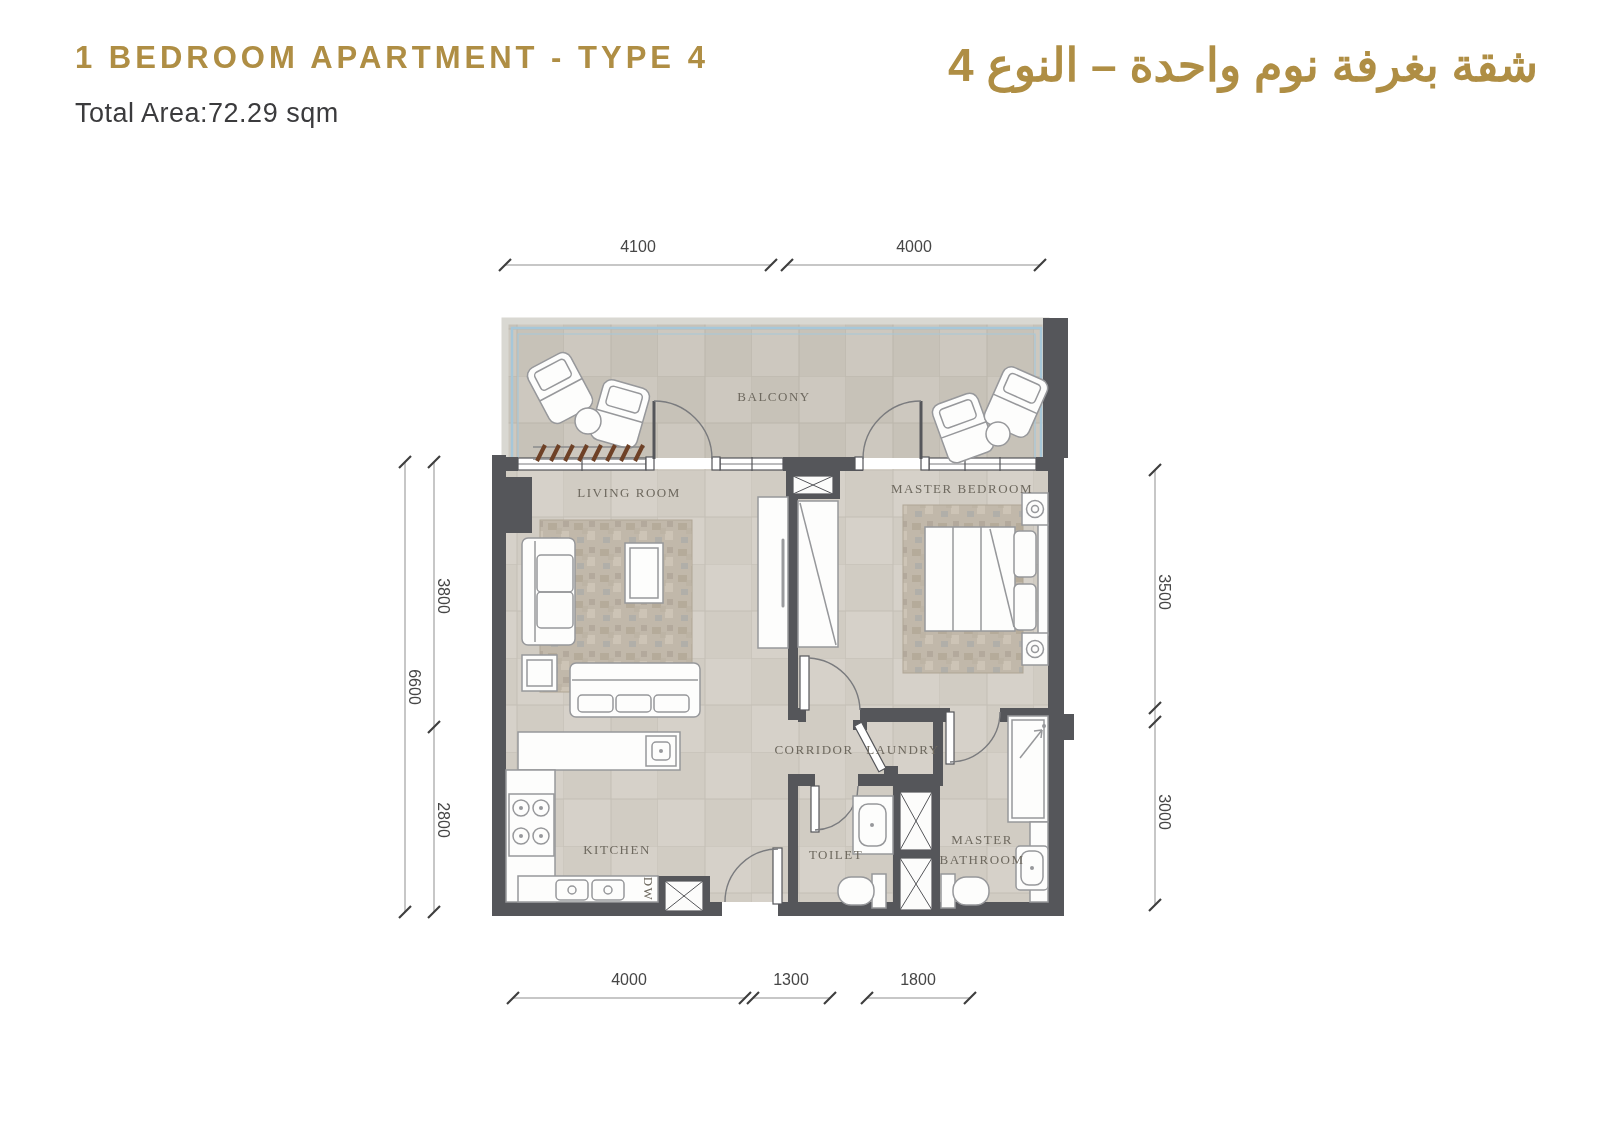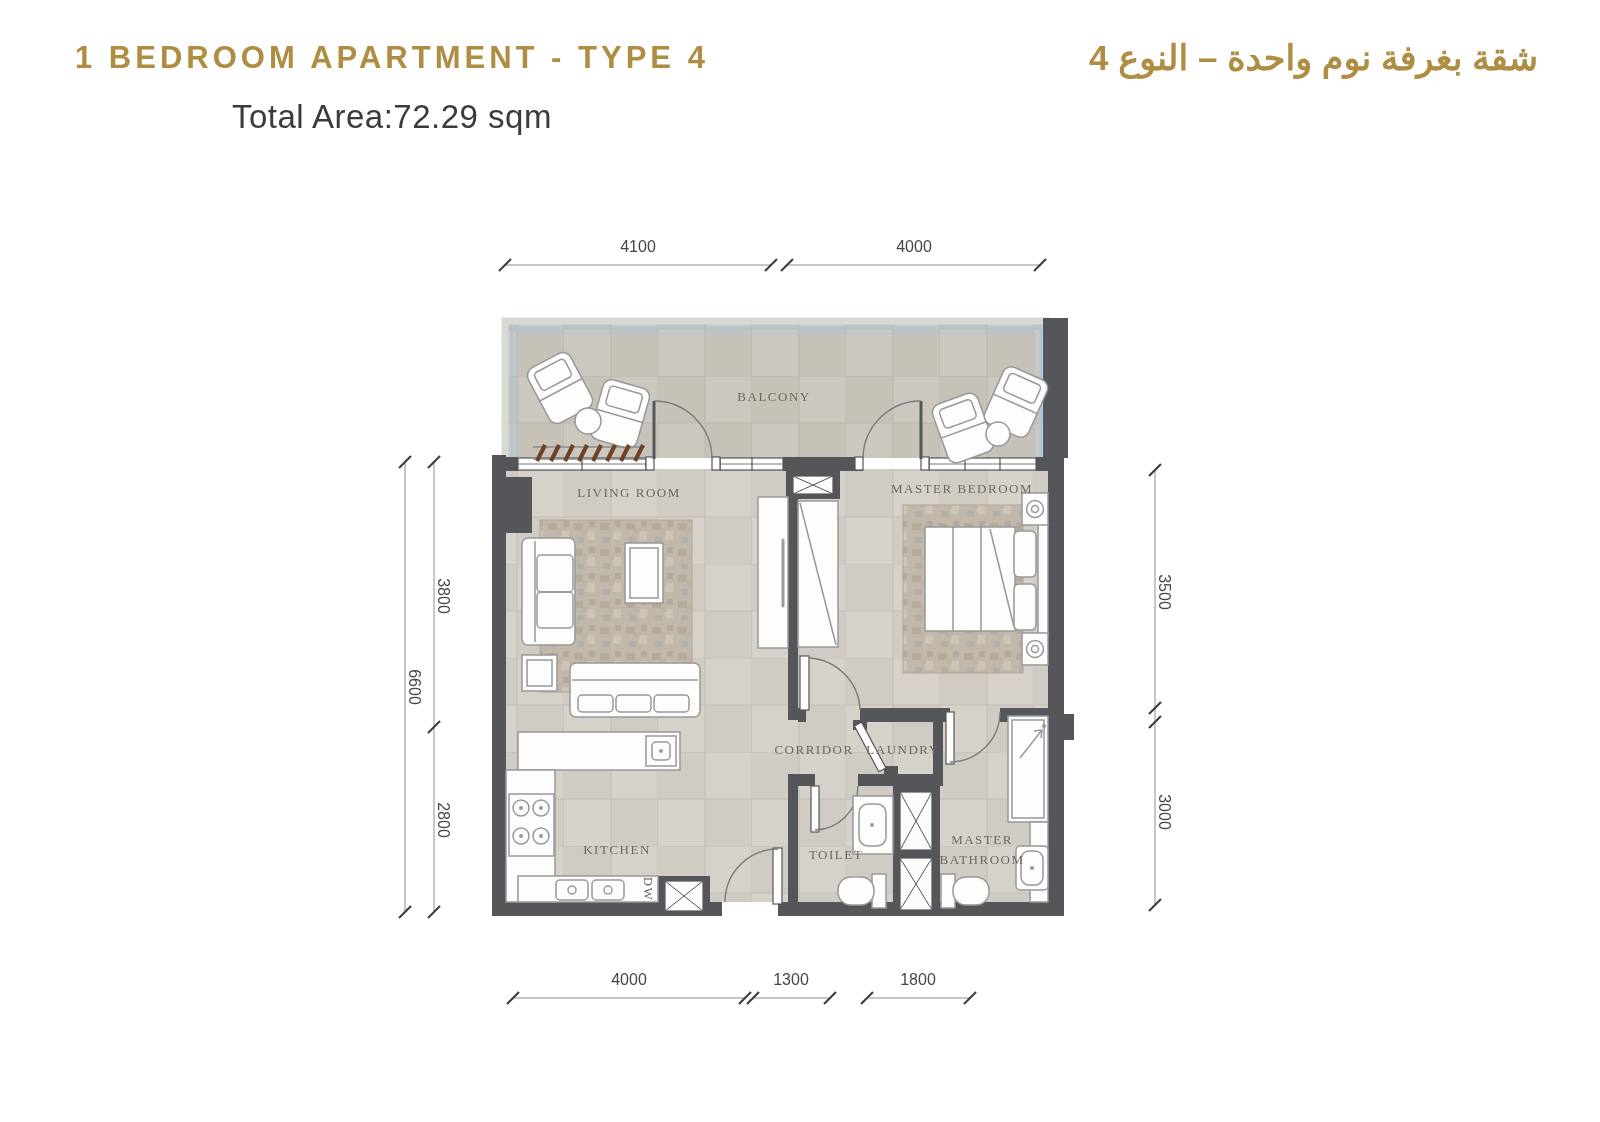--- a/index.html
+++ b/index.html
@@ -3,23 +3,23 @@
 <meta charset="utf-8">
 <style>
   :root{
     --gold:#AF8E44; --ink:#3B3B3D; --wall:#55565A; --label:#6E695F; --dim:#464646;
   }
   html,body{margin:0;padding:0;background:#ffffff;}
   .page{position:relative;width:1600px;height:1122px;background:#ffffff;overflow:hidden;
         font-family:"Liberation Sans",sans-serif;}
   .hdr-en{position:absolute;left:75px;top:40px;}
   .hdr-en h1{margin:0;font-size:31px;font-weight:700;letter-spacing:4px;color:var(--gold);}
-  .hdr-en p{margin:22px 0 0 0;font-size:33px;color:var(--ink);letter-spacing:.5px;text-align:center;}
+  .hdr-en p{margin:22px 0 0 0;font-size:27px;color:var(--ink);letter-spacing:.5px;}
   .hdr-ar{position:absolute;right:62px;top:38px;text-align:right;direction:rtl;}
-  .hdr-ar h1{margin:0;font-size:35px;font-weight:700;color:var(--gold);}
+  .hdr-ar h1{margin:0;font-size:46px;font-weight:700;color:var(--gold);}
   .hdr-ar p{margin:16px 0 0 0;font-size:27px;color:var(--ink);}
   svg.plan{position:absolute;left:0;top:0;}
   .wall{fill:var(--wall);}
   .fur{fill:#FDFDFC;stroke:#97989B;stroke-width:1.5;}
   .furl{fill:none;stroke:#97989B;stroke-width:1.5;}
   .door{fill:none;stroke:#7A7B7E;stroke-width:1.4;}
   .leaf{stroke:#55565A;stroke-width:3;}
   .leafr{fill:#FFFFFF;stroke:#55565A;stroke-width:1.2;}
   .win{fill:#FFFFFF;stroke:#55565A;stroke-width:1.2;}
   .xbox{fill:#FCFCFB;stroke:#55565A;stroke-width:1.2;}

